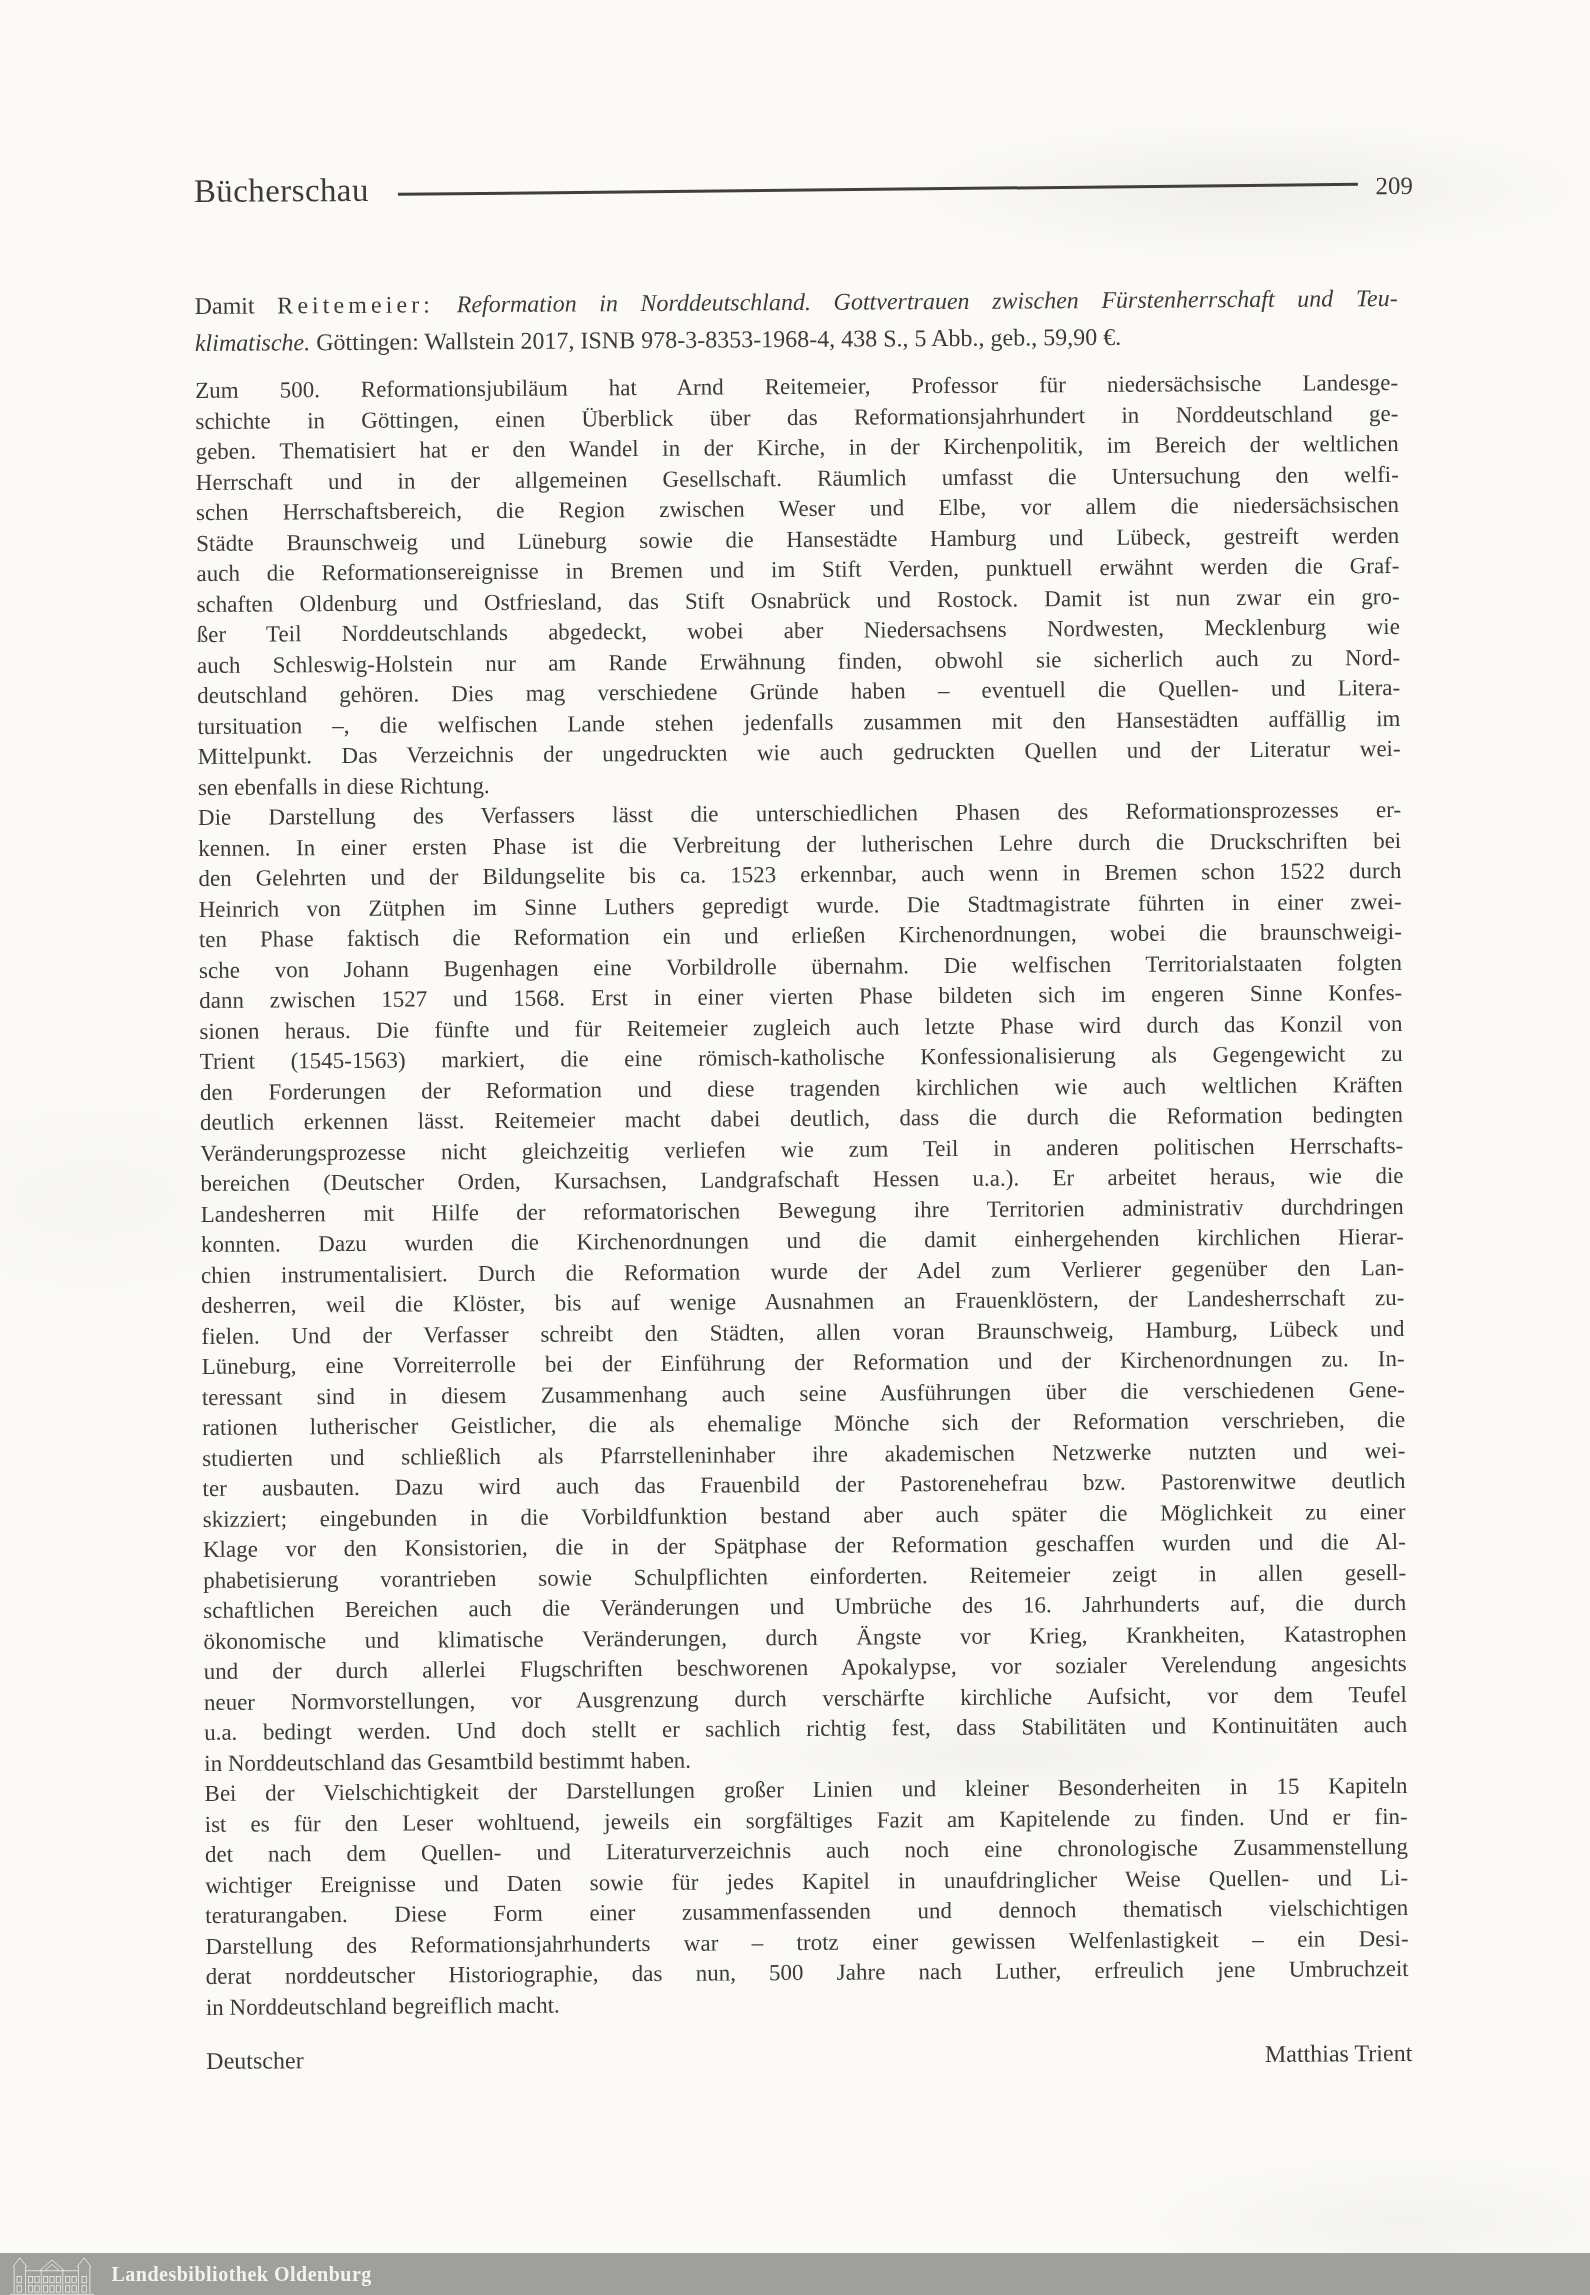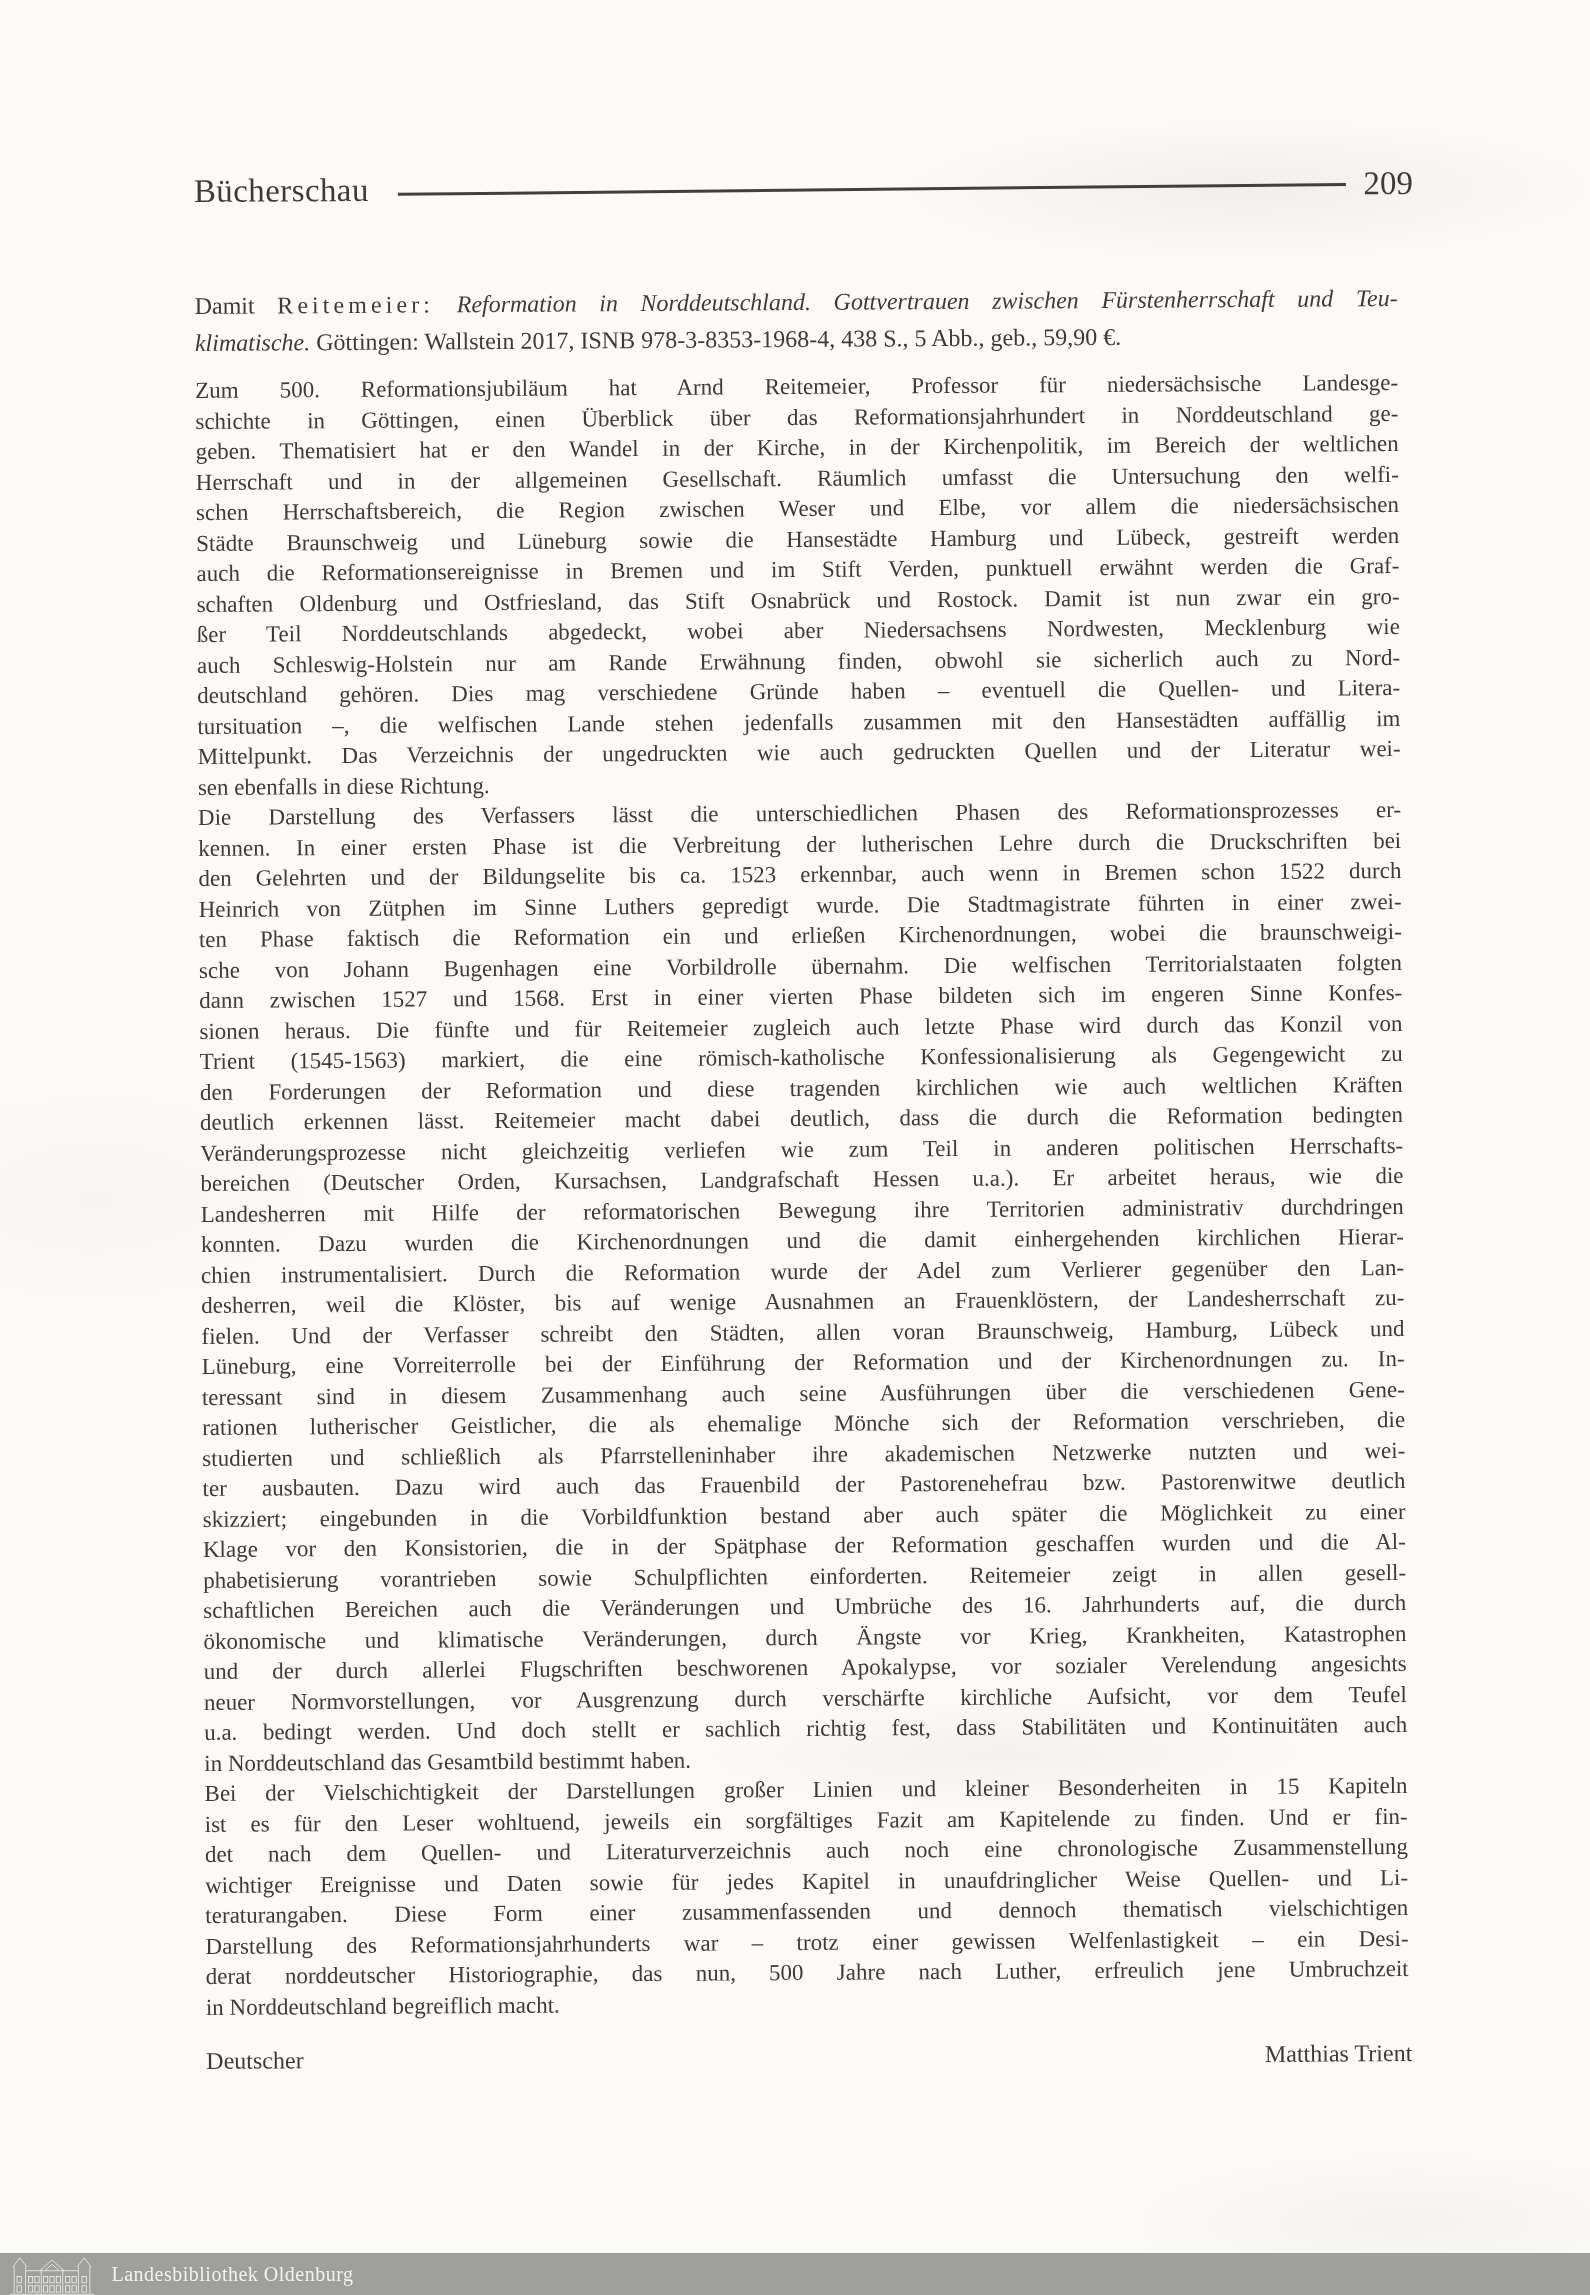--- a/index.html
+++ b/index.html
@@ -30,21 +30,21 @@
   .header {
     position: absolute; left: 201px; top: 169px; width: 1219px;
     display: flex; align-items: baseline;
   }
   .section-title { font-size: 33px; letter-spacing: 0.4px; white-space: nowrap; }
   .header-rule {
     flex: 1; height: 2.7px; background: #413f3a;
     margin: 0 17.5px 0 29px; align-self: center;
     transform: translateY(2.4px) rotate(-0.22deg);
   }
-  .page-number { font-size: 33px; }
+  .page-number { font-size: 25px; }
 
   .citation {
     position: absolute; left: 201px; top: 284px; width: 1203px;
     font-size: 24px; line-height: 37px;
   }
   .cit-line.just { text-align: justify; text-align-last: justify; }
   .it { font-style: italic; }
   .sp-name { letter-spacing: 0.17em; }
 
   .bodytext {
@@ -65,21 +65,21 @@
 
   .footer-bar {
     position: absolute; left: 0; right: 0; bottom: 0; height: 42px;
     background: #9f9f9b;
     display: flex; align-items: center;
     z-index: 5;
   }
   .building-icon { width: 94px; height: 40px; margin: 1.6px 0 0 4.8px; flex: none; }
   .library-label {
     color: #f3f2ee; font-size: 20px; margin-left: 12.7px;
-    letter-spacing: 0.5px; white-space: nowrap;
+    letter-spacing: 0.5px; white-space: nowrap; font-weight: bold;
   }
 </style>
 </head>
 <body>
 
 <div class="page">
   <div class="scan">
 
     <div class="header">
       <span class="section-title">Bücherschau</span>

